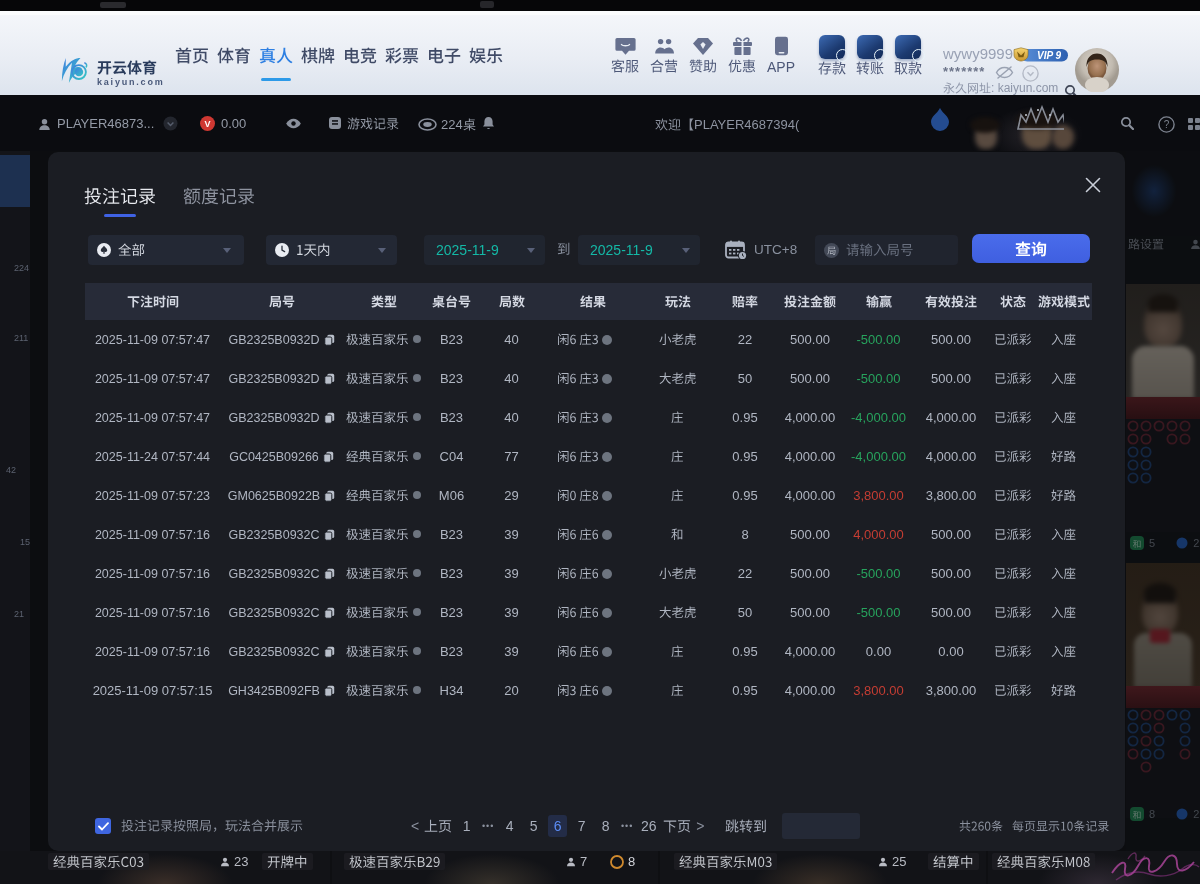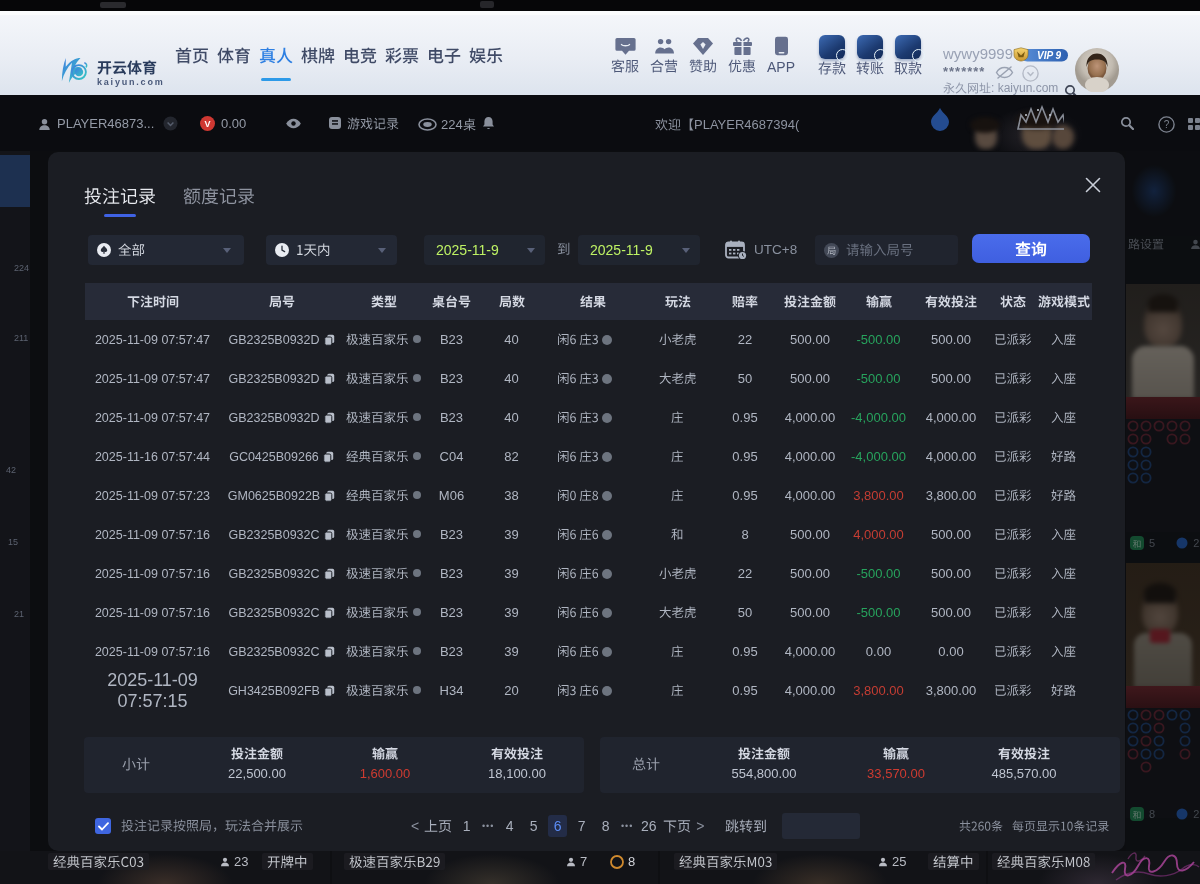--- a/index.html
+++ b/index.html
@@ -42,21 +42,21 @@
 .modal{left:48px;top:152px;width:1077px;height:699px;background:#1b1d23;border-radius:10px}
 .tabs{position:absolute;left:36px;top:35px;display:flex;gap:27px;align-items:flex-end}
 .tab1{position:relative;padding-bottom:12px}
 .tab1 .ul{position:absolute;left:50%;transform:translateX(-50%);bottom:0;width:32px;height:3px;
   border-radius:2px;background:#3f62e4}
 .fbox{position:absolute;top:83px;height:30px;background:#232834;border-radius:4px;
   display:flex;align-items:center;color:#d6dae2}
 .fcaret{position:absolute;right:11px;top:13px;width:0;height:0;
   border-left:4.5px solid transparent;border-right:4.5px solid transparent;border-top:5.5px solid #586078}
 .datebox{position:absolute;top:83px;height:30px;background:#20252f;border-radius:4px;
-  display:flex;align-items:center;color:#bef264;font-size:14px}
+  display:flex;align-items:center;color:#14b8a6;font-size:14px}
 .qbtn{position:absolute;left:924px;top:82px;width:118px;height:29px;border-radius:7px;
   background:linear-gradient(180deg,#4a6ceb,#3f5fe0);display:flex;align-items:center;
   justify-content:center}
 
 .thead{position:absolute;left:37px;top:131px;width:1007px;height:37px;background:#272b38;
   display:flex;align-items:center;color:#d5d9e3}
 .trow{position:absolute;left:37px;width:1007px;height:39px;display:flex;align-items:center;
   color:#b0b6c2;font-size:13px}
 .cell{display:flex;align-items:center;justify-content:center;text-align:center;gap:4px}
 .grn{color:#27a35d}.red{color:#c53d33}
@@ -891,21 +891,21 @@
           <rect x="7" y="7" width="5" height="5" rx="1"></rect>
         </svg>
       </div>
 </div>
 
 <div class="st bgwall"></div>
 <div class="st sidebar">
       <div class="sbnum" style="left:14px;top:112px">224</div>
       <div class="sbnum" style="left:14px;top:182px">211</div>
       <div class="sbnum" style="left:6px;top:314px">42</div>
-      <div class="sbnum" style="left:8px;top:386px">15</div>
+      <div class="sbnum" style="left:20px;top:386px">15</div>
       <div class="sbnum" style="left:14px;top:458px">21</div>
     </div>
 <div class="st sideact"></div>
 
 <div class="st rcol">
   <div style="position:absolute;left:0;top:0;width:74px;height:85px;background:radial-gradient(ellipse 30px 35px at 28px 40px,#1c3a6e,#101116 75%);"></div>
   <div style="position:absolute;left:2px;top:87px;display:flex;align-items:center;gap:26px">
         <svg style="color:#8a909c;" width="36.0" height="12.0" viewBox="0 -880 3000 1000" fill="currentColor">
           <use href="#r21"></use>
         </svg>
@@ -1373,39 +1373,39 @@
           </svg>
         </div>
         <div class="cell" style="width:57px">
           <svg style="color:#b0b6c2;" width="25.0" height="12.5" viewBox="0 -880 2000 1000" fill="currentColor">
             <use href="#r46"></use>
           </svg>
         </div>
       </div>
       <div class="trow" style="top:285px">
         <div class="cell" style="width:135px">
-          <span style="font-size:12.5px">2025-11-16 07:57:44</span>
+          <span style="font-size:12.5px">2025-11-24 07:57:44</span>
         </div>
         <div class="cell" style="width:123px">
           <span style="font-size:12.5px">GC0425B09266</span>
           <svg width="11" height="12" viewBox="0 0 11 12">
             <rect x="3.2" y="0.8" width="7" height="8.2" rx="1.6" fill="#b9bfca"></rect>
             <rect x="0.8" y="3" width="7" height="8.2" rx="1.6" fill="#b9bfca" stroke="#1b1e25" stroke-width="1"></rect>
           </svg>
         </div>
         <div class="cell" style="width:82px">
           <svg style="color:#b0b6c2;" width="62.5" height="12.5" viewBox="0 -880 5000 1000" fill="currentColor">
             <use href="#r49"></use>
           </svg>
           <svg width="9" height="9" viewBox="0 0 9 9">
             <circle cx="4" cy="4" r="4" fill="#6d747f"></circle>
           </svg>
         </div>
         <div class="cell" style="width:53px">C04</div>
-        <div class="cell" style="width:67px">82</div>
+        <div class="cell" style="width:67px">77</div>
         <div class="cell" style="width:95px">
           <span style="display:flex;align-items:center;gap:4px;transform:translateX(-8px)">
             <svg style="color:#b0b6c2;" width="41.7" height="12.5" viewBox="0 -880 3334 1000" fill="currentColor">
               <use href="#r43"></use>
             </svg>
             <svg width="10" height="10" viewBox="0 0 10 10">
               <circle cx="5" cy="5" r="5" fill="#6d747f"></circle>
             </svg>
           </span>
         </div>
@@ -1444,21 +1444,21 @@
         </div>
         <div class="cell" style="width:82px">
           <svg style="color:#b0b6c2;" width="62.5" height="12.5" viewBox="0 -880 5000 1000" fill="currentColor">
             <use href="#r49"></use>
           </svg>
           <svg width="9" height="9" viewBox="0 0 9 9">
             <circle cx="4" cy="4" r="4" fill="#6d747f"></circle>
           </svg>
         </div>
         <div class="cell" style="width:53px">M06</div>
-        <div class="cell" style="width:67px">38</div>
+        <div class="cell" style="width:67px">29</div>
         <div class="cell" style="width:95px">
           <span style="display:flex;align-items:center;gap:4px;transform:translateX(-8px)">
             <svg style="color:#b0b6c2;" width="41.7" height="12.5" viewBox="0 -880 3334 1000" fill="currentColor">
               <use href="#r51"></use>
             </svg>
             <svg width="10" height="10" viewBox="0 0 10 10">
               <circle cx="5" cy="5" r="5" fill="#6d747f"></circle>
             </svg>
           </span>
         </div>
@@ -1691,21 +1691,21 @@
           </svg>
         </div>
         <div class="cell" style="width:57px">
           <svg style="color:#b0b6c2;" width="25.0" height="12.5" viewBox="0 -880 2000 1000" fill="currentColor">
             <use href="#r46"></use>
           </svg>
         </div>
       </div>
       <div class="trow" style="top:519px">
         <div class="cell" style="width:135px">
-          <span style="font-size:18px">2025-11-09 07:57:15</span>
+          <span style="font-size:13px">2025-11-09 07:57:15</span>
         </div>
         <div class="cell" style="width:123px">
           <span style="font-size:12.5px">GH3425B092FB</span>
           <svg width="11" height="12" viewBox="0 0 11 12">
             <rect x="3.2" y="0.8" width="7" height="8.2" rx="1.6" fill="#b9bfca"></rect>
             <rect x="0.8" y="3" width="7" height="8.2" rx="1.6" fill="#b9bfca" stroke="#1b1e25" stroke-width="1"></rect>
           </svg>
         </div>
         <div class="cell" style="width:82px">
           <svg style="color:#b0b6c2;" width="62.5" height="12.5" viewBox="0 -880 5000 1000" fill="currentColor">
@@ -1743,70 +1743,20 @@
             <use href="#r45"></use>
           </svg>
         </div>
         <div class="cell" style="width:57px">
           <svg style="color:#b0b6c2;" width="25.0" height="12.5" viewBox="0 -880 2000 1000" fill="currentColor">
             <use href="#r50"></use>
           </svg>
         </div>
       </div>
 
-  <div class="sumbox" style="left:36px;width:500px">
-        <div class="sl" style="left:52px">
-          <svg style="color:#9aa0ad;" width="28.0" height="14.0" viewBox="0 -880 2000 1000" fill="currentColor">
-            <use href="#r65"></use>
-          </svg>
-        </div>
-        <div class="slab" style="left:173px">
-          <svg style="color:#d5d9e3;" width="52.0" height="13.0" viewBox="0 -880 4000 1000" fill="currentColor">
-            <use href="#r37"></use>
-          </svg>
-        </div>
-        <div class="sval" style="left:173px">22,500.00</div>
-        <div class="slab" style="left:301px">
-          <svg style="color:#d5d9e3;" width="26.0" height="13.0" viewBox="0 -880 2000 1000" fill="currentColor">
-            <use href="#r38"></use>
-          </svg>
-        </div>
-        <div class="sval" style="left:301px;color:#cf3b31">1,600.00</div>
-        <div class="slab" style="left:433px">
-          <svg style="color:#d5d9e3;" width="52.0" height="13.0" viewBox="0 -880 4000 1000" fill="currentColor">
-            <use href="#r39"></use>
-          </svg>
-        </div>
-        <div class="sval" style="left:433px">18,100.00</div>
-      </div>
-  <div class="sumbox" style="left:552px;width:520px">
-        <div class="sl" style="left:46px">
-          <svg style="color:#9aa0ad;" width="28.0" height="14.0" viewBox="0 -880 2000 1000" fill="currentColor">
-            <use href="#r66"></use>
-          </svg>
-        </div>
-        <div class="slab" style="left:164px">
-          <svg style="color:#d5d9e3;" width="52.0" height="13.0" viewBox="0 -880 4000 1000" fill="currentColor">
-            <use href="#r37"></use>
-          </svg>
-        </div>
-        <div class="sval" style="left:164px">554,800.00</div>
-        <div class="slab" style="left:296px">
-          <svg style="color:#d5d9e3;" width="26.0" height="13.0" viewBox="0 -880 2000 1000" fill="currentColor">
-            <use href="#r38"></use>
-          </svg>
-        </div>
-        <div class="sval" style="left:296px;color:#cf3b31">33,570.00</div>
-        <div class="slab" style="left:424px">
-          <svg style="color:#d5d9e3;" width="52.0" height="13.0" viewBox="0 -880 4000 1000" fill="currentColor">
-            <use href="#r39"></use>
-          </svg>
-        </div>
-        <div class="sval" style="left:424px">485,570.00</div>
-      </div>
 
   <div class="chk">
         <svg width="11" height="9" viewBox="0 0 11 9">
           <path d="M1 4.5L4 7.5L10 1.2" stroke="#fff" stroke-width="1.8" fill="none" stroke-linecap="round" stroke-linejoin="round"></path>
         </svg>
       </div>
   <div style="position:absolute;left:73px;top:667px">
         <svg style="color:#8b919e;" width="182.0" height="13.0" viewBox="0 -880 14000 1000" fill="currentColor">
           <use href="#r67"></use>
         </svg>

